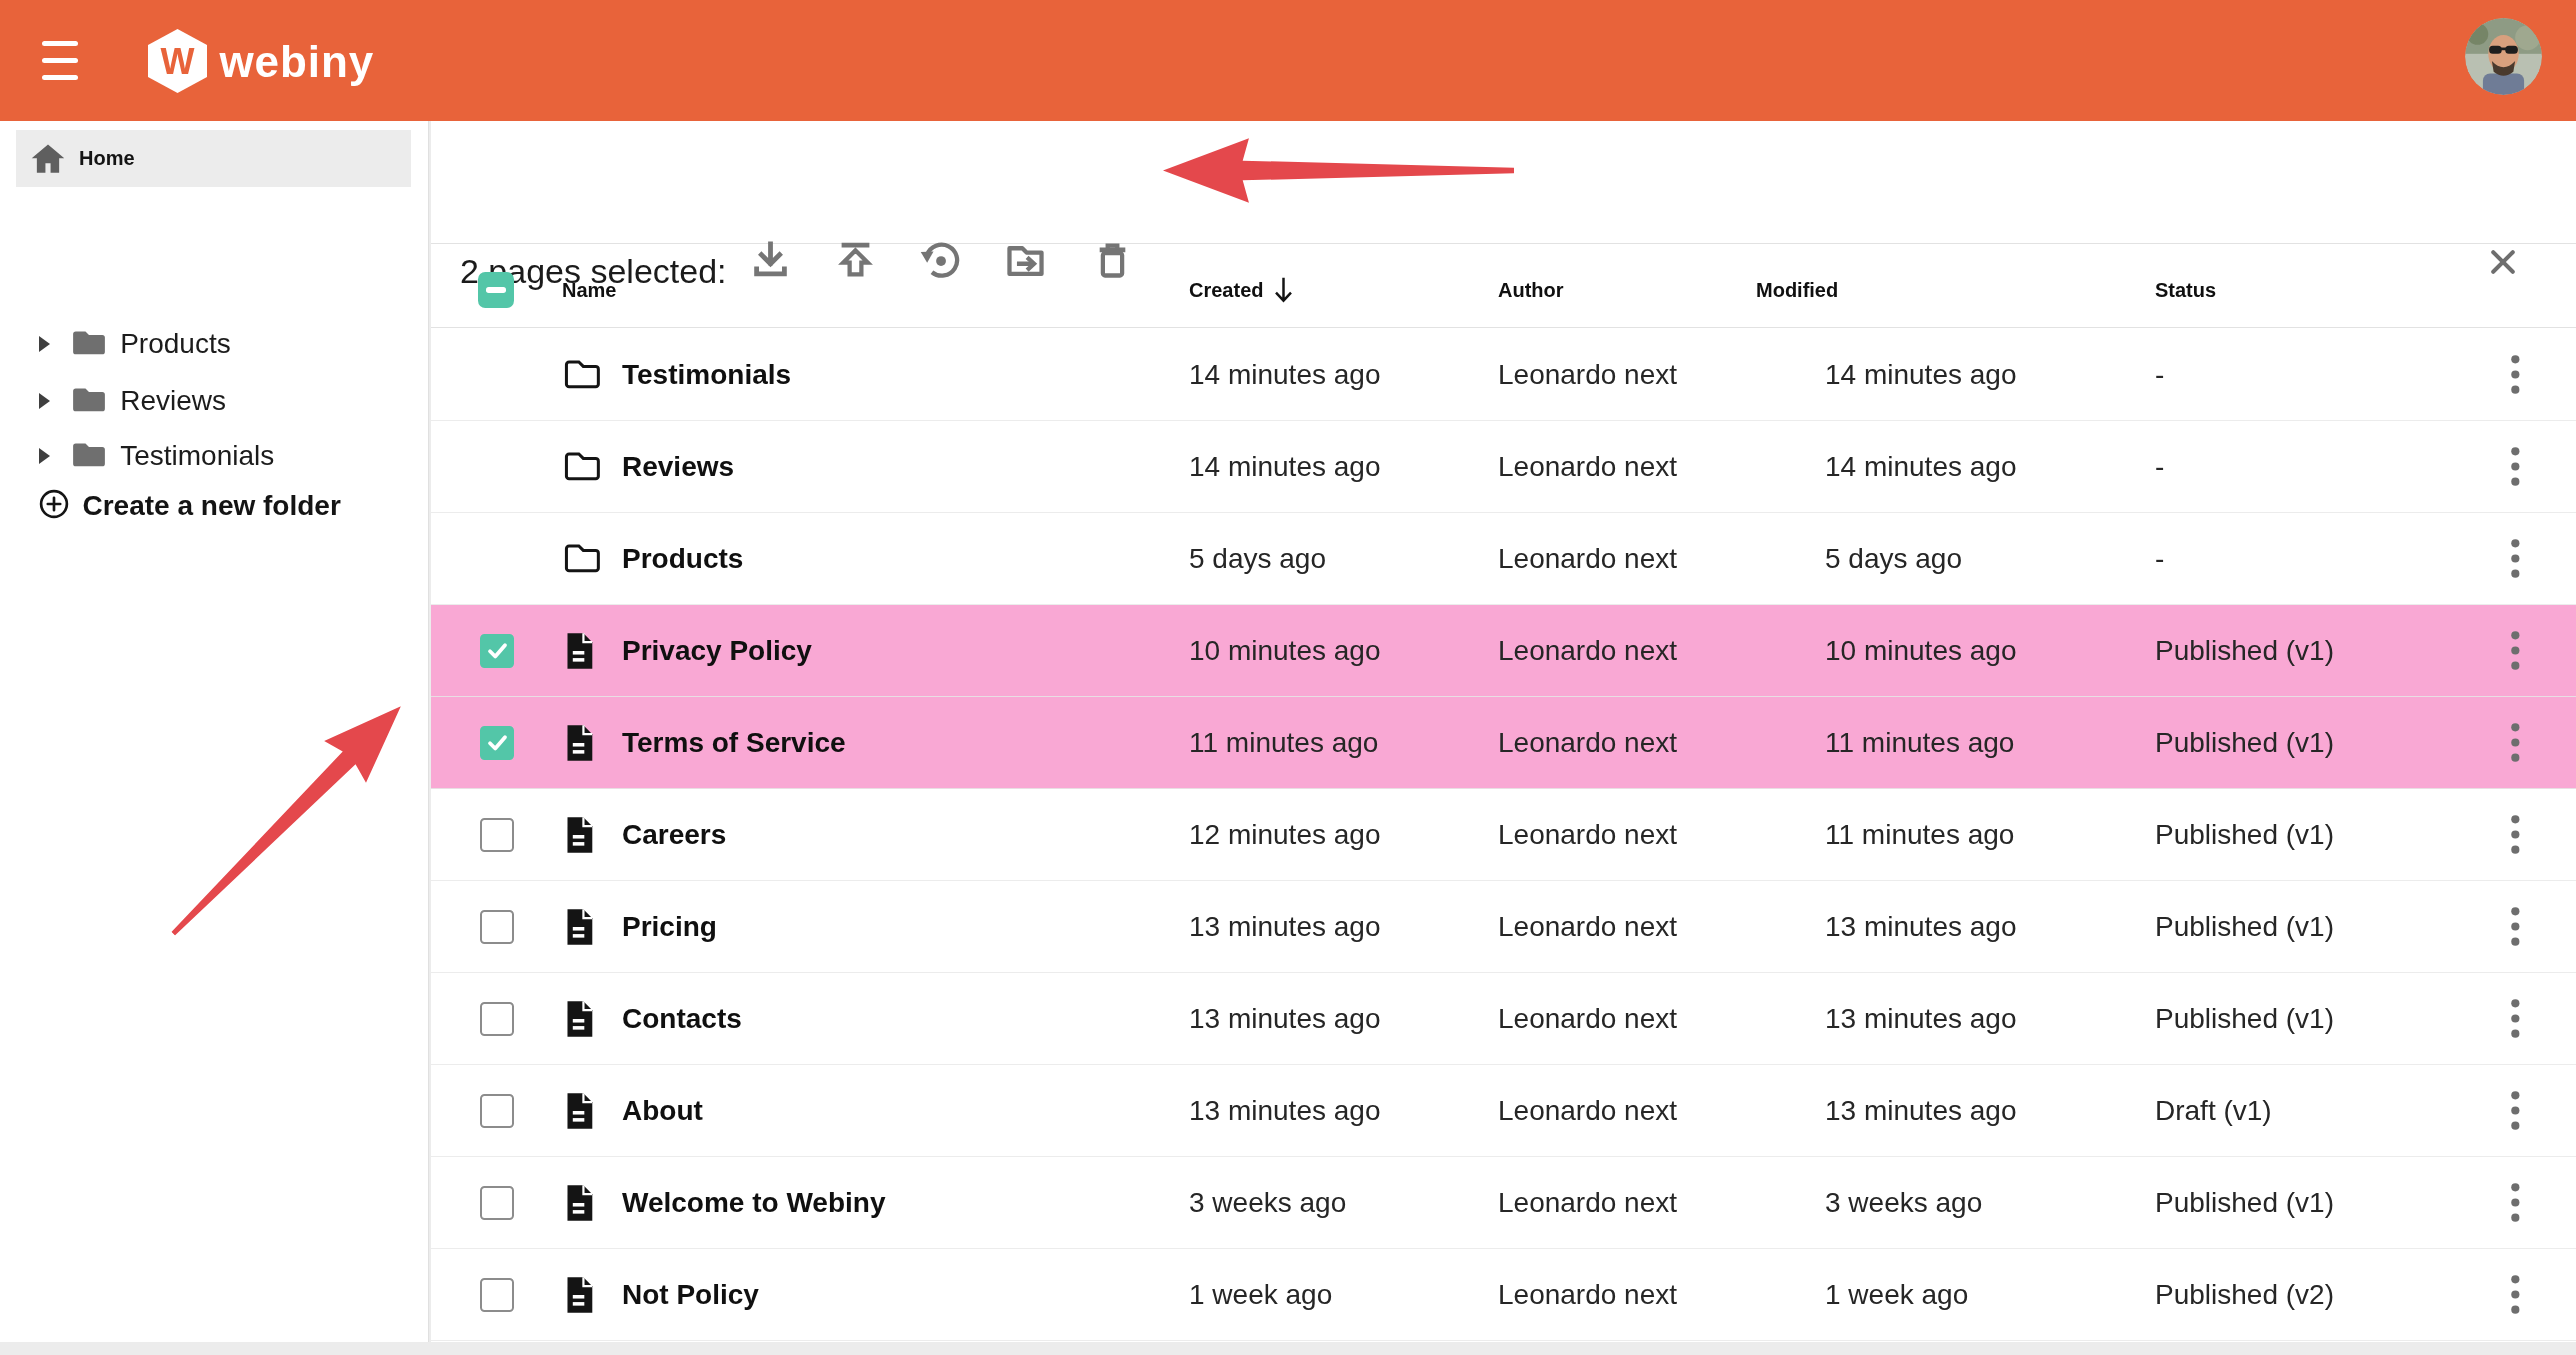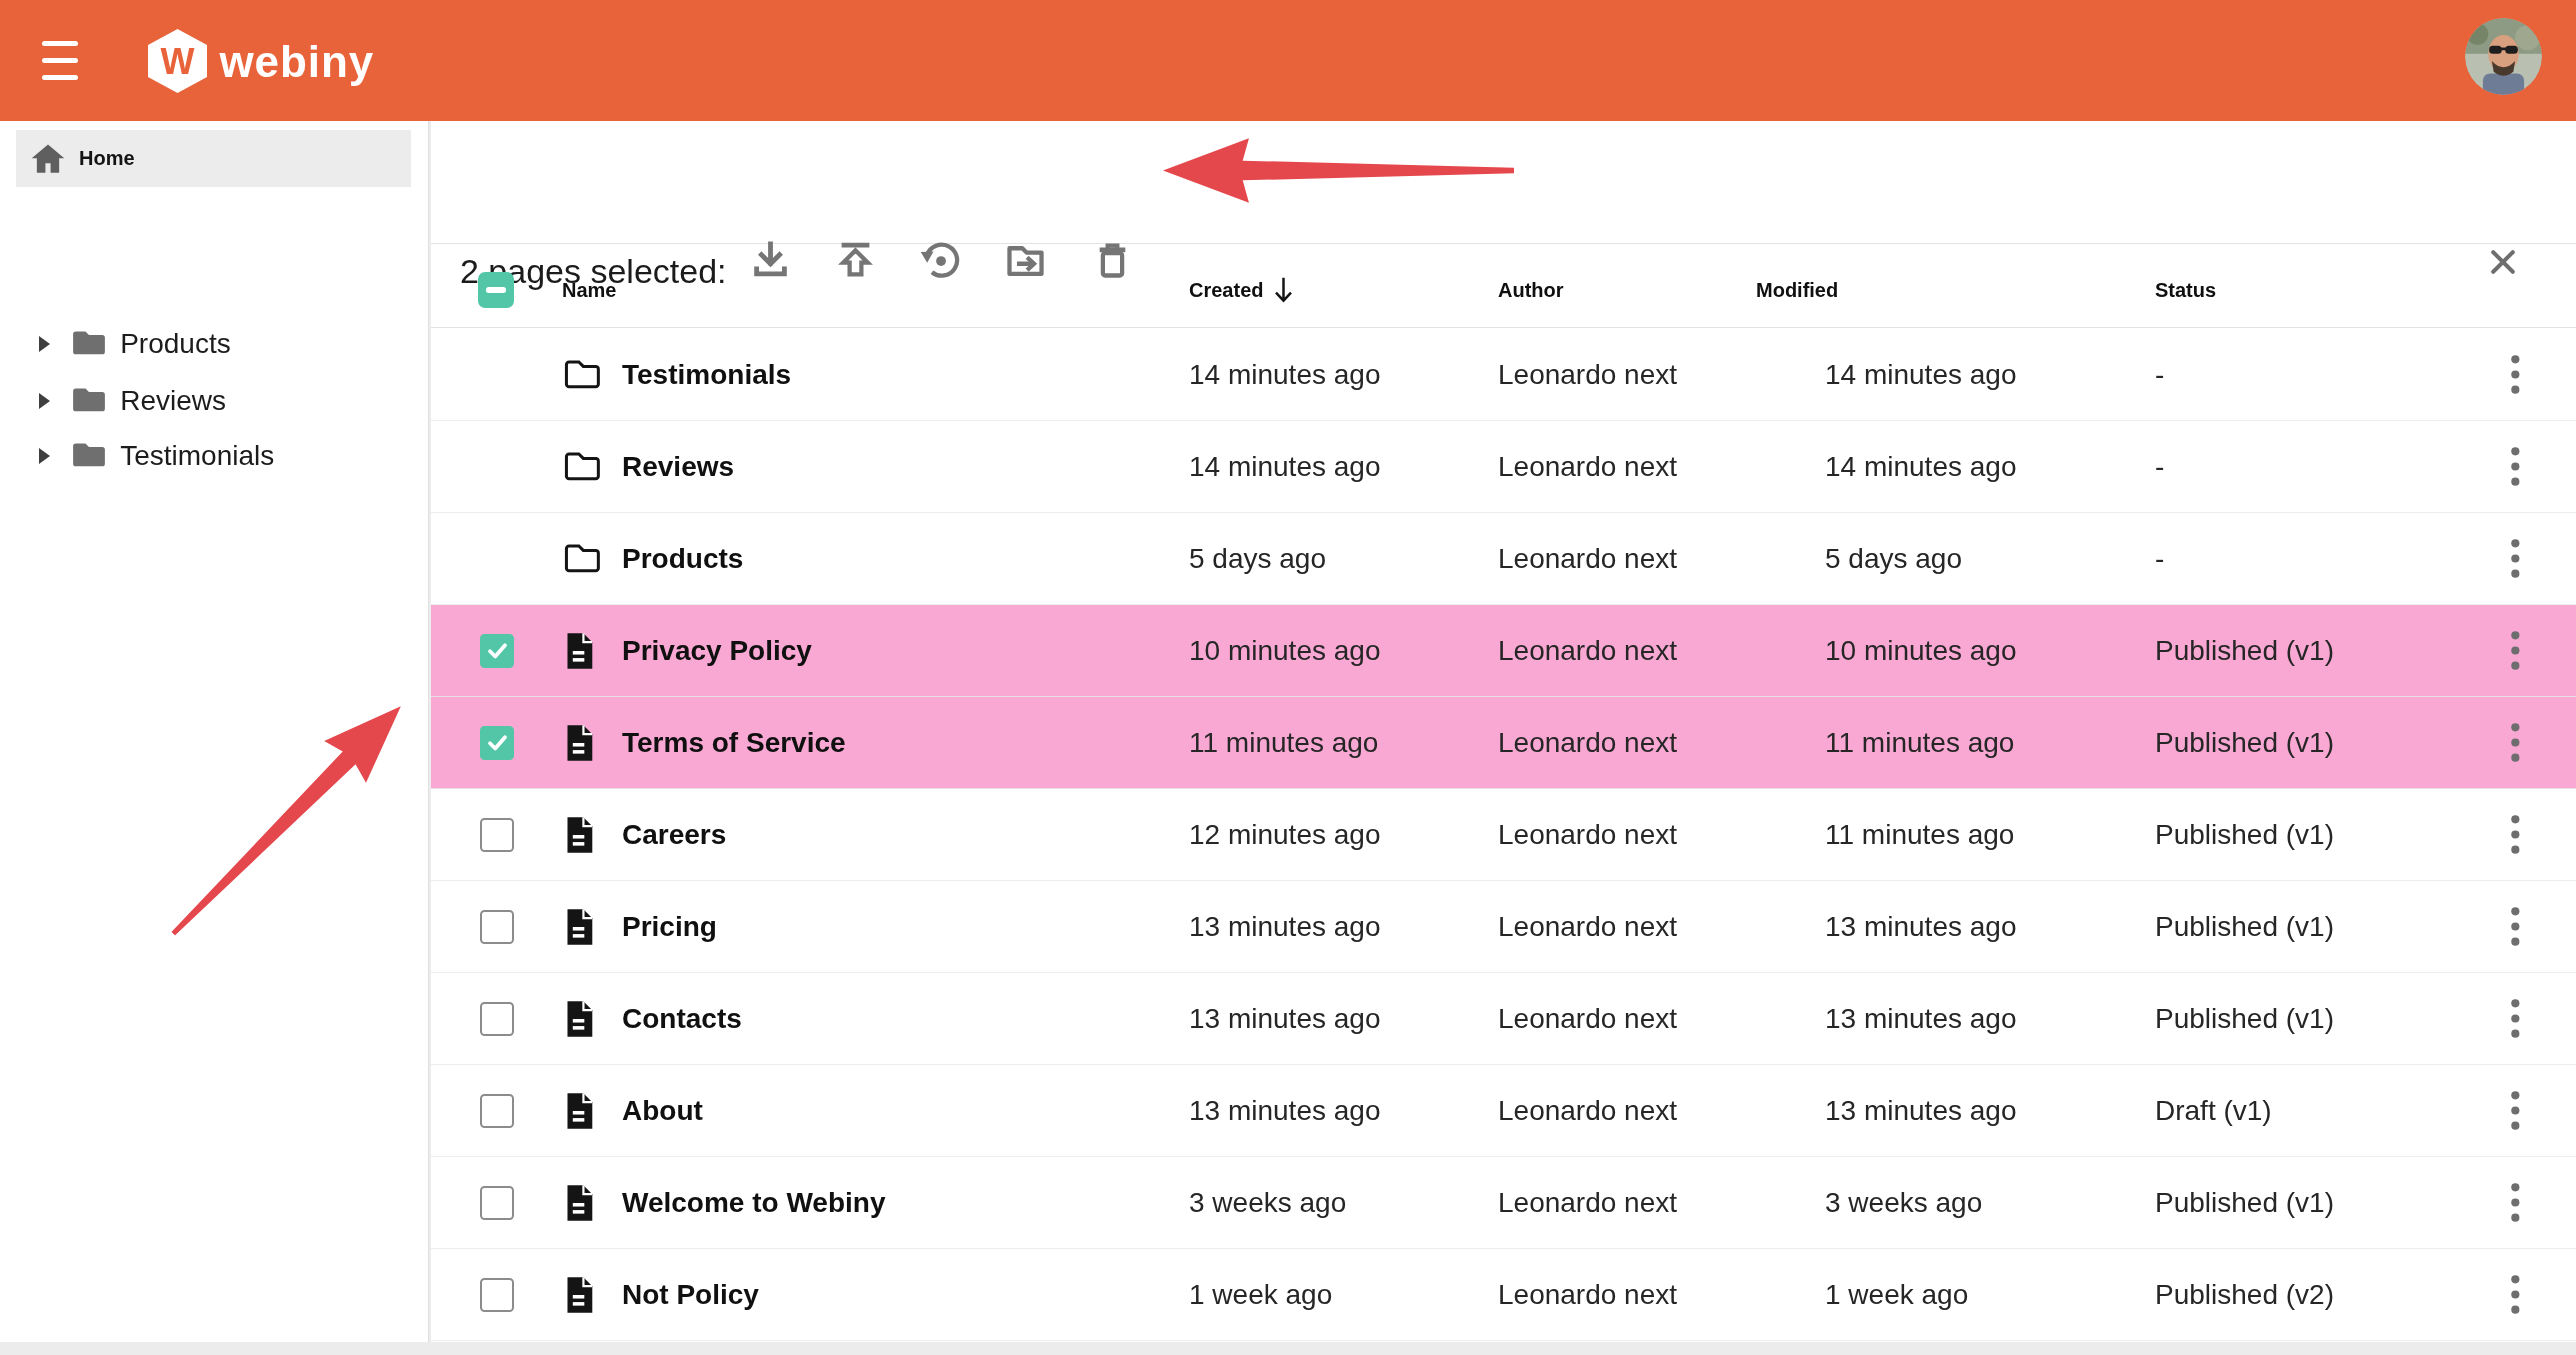--- a/index.html
+++ b/index.html
@@ -125,20 +125,29 @@
           <span class="tlabel">Reviews</span>
         </div>
         <div class="tree-item" style="top: 311px;">
           <span class="caret"></span>
           <span class="ficon"><svg width="38" height="30" viewBox="0 0 42 34">
               <path d="M3 8 a3 3 0 0 1 3-3 h11 l4 4 h15 a3 3 0 0 1 3 3 v16 a3 3 0 0 1-3 3 H6 a3 3 0 0 1-3-3 z" fill="#6F6F6F"></path>
             </svg></span>
           <span class="tlabel">Testimonials</span>
         </div>
       </div>
+    <div class="create-folder">
+      <span>
+        <svg width="32" height="32" viewBox="0 0 36 36">
+            <circle cx="18" cy="18" r="14.5" fill="none" stroke="#141414" stroke-width="3"></circle>
+            <path d="M18 11 v14 M11 18 h14" stroke="#141414" stroke-width="3" stroke-linecap="round"></path>
+          </svg>
+      </span>
+      <span class="clabel">Create a new folder</span>
+    </div>
   </div>
 
   <div class="main">
 
     <div class="toolbar">
       <div class="sel-text">2 pages selected:</div>
 
       <button class="tool-btn" style="left:310px">
         <svg width="47" height="47" viewBox="0 0 44 44">
             <path d="M22 7 V25 M13.5 17 L22 25.5 L30.5 17" fill="none" stroke="#757575" stroke-width="4.5" stroke-linecap="square"></path>

